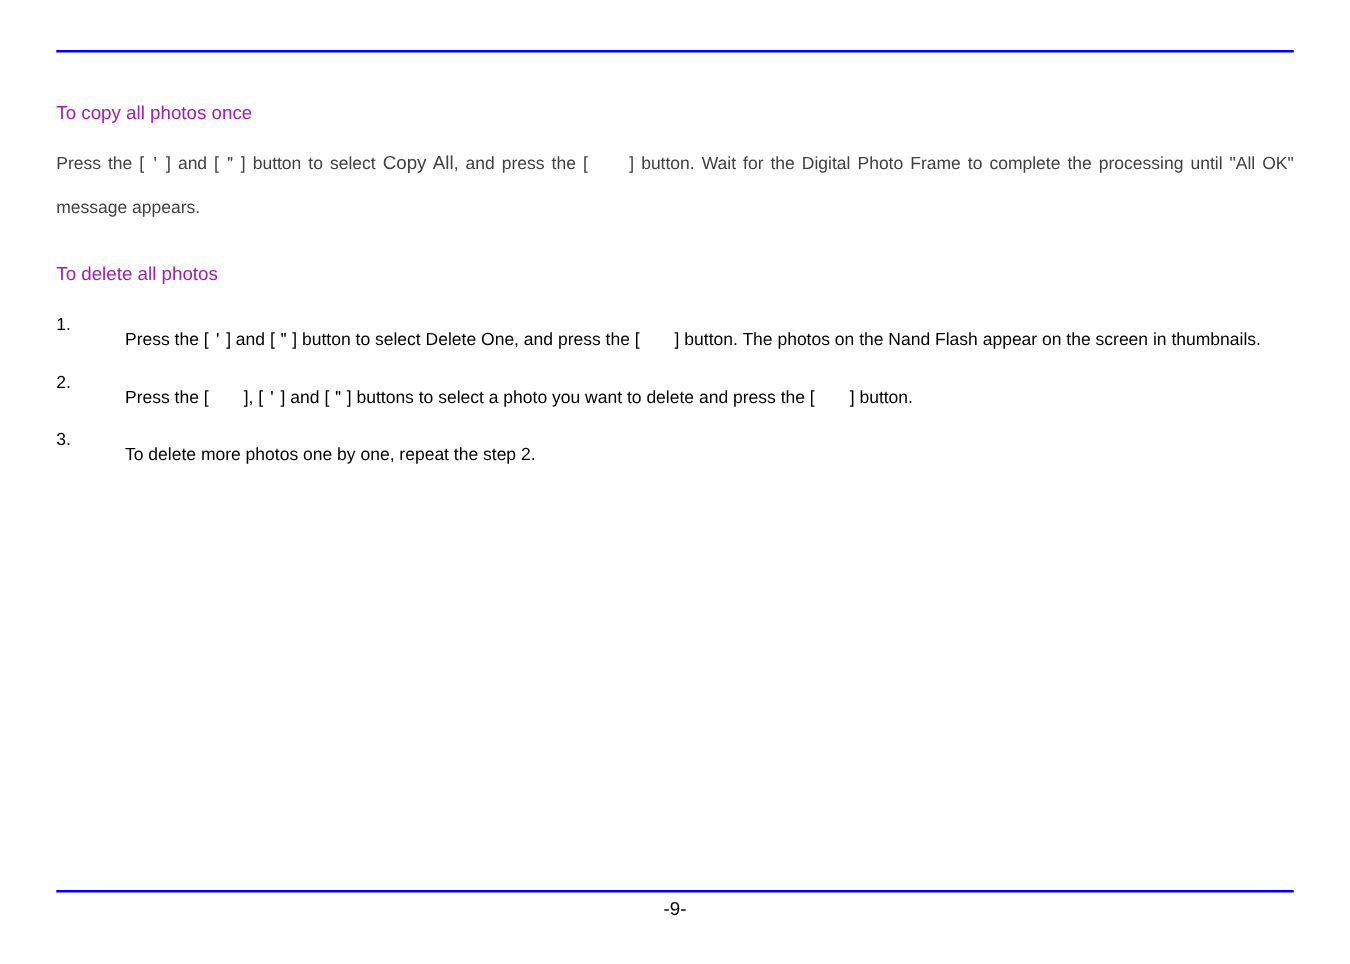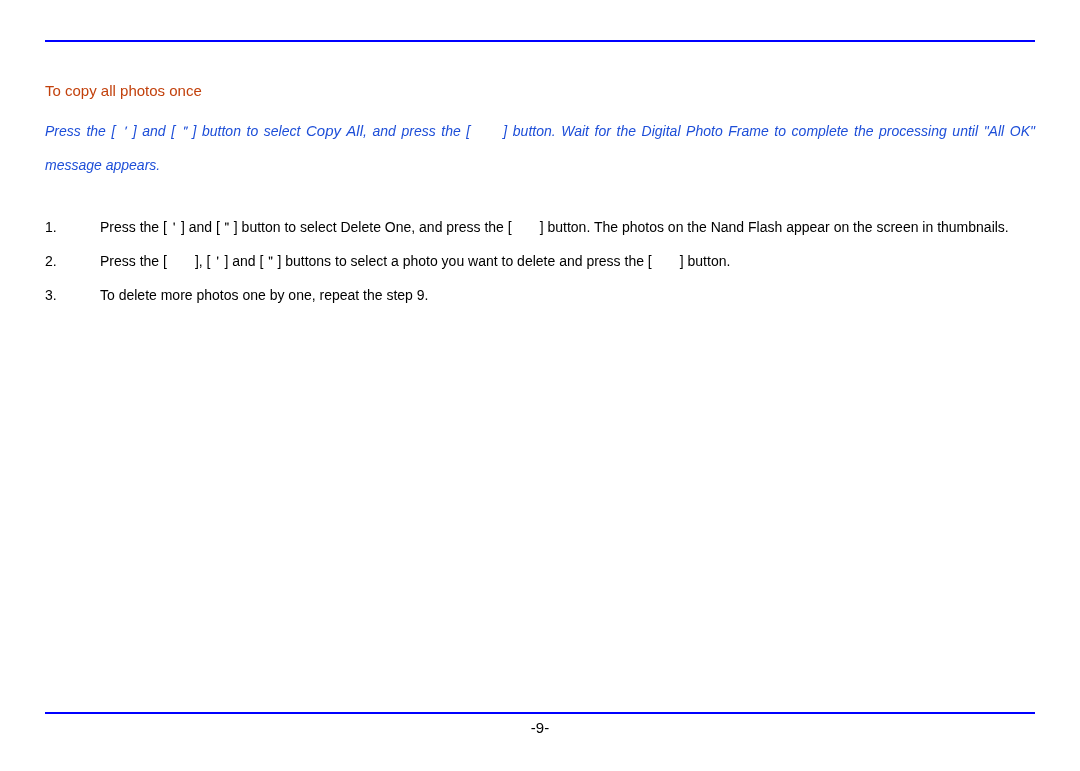--- a/index.html
+++ b/index.html
@@ -18,49 +18,49 @@
       padding: 40px 45px 0 45px;
     }
     .top-rule {
       border-top: 2px solid #0000ff;
       margin-bottom: 40px;
     }
     .section-title {
       font-size: 15px;
       font-weight: normal;
       margin-bottom: 15px;
-      color: #c2410c;
+      color: #a21caf;
     }
     .body-text {
       font-size: 14px;
       line-height: 2.3;
-      color: #1d4ed8;
+      color: #404040;
       text-align: justify;
       margin-bottom: 30px;
-      font-style: italic;
     }
     .body-text .strong {
       font-size: 15px;
     }
     .list {
       font-size: 14px;
       color: #000;
     }
     .list-item {
       display: flex;
       line-height: 2.3;
       margin-bottom: 2px;
     }
     .list-num {
       width: 55px;
       flex-shrink: 0;
     }
     .list-content {
       flex: 1;
       text-align: justify;
+      margin-top: 12px;
     }
     .footer {
       position: absolute;
       bottom: 35px;
       left: 45px;
       right: 45px;
     }
     .bottom-rule {
       border-top: 2px solid #0000ff;
       margin-bottom: 5px;
@@ -78,40 +78,41 @@
   <div class="top-rule"></div>
 
   <div>
     <div class="section-title">To copy all photos once</div>
     <div class="body-text">
       <span>Press the [＇] and [＂] button to select </span><span class="strong">Copy All</span><span>, and press the [　　] button. Wait for the Digital Photo Frame to complete the processing until "All OK" message appears.</span>
     </div>
   </div>
 
   <div>
+    <div class="section-title">To delete all photos</div>
   </div>
 
   <div>
     <div class="list">
       <div class="list-item">
         <div class="list-num">1.</div>
         <div class="list-content">
           <span>Press the [＇] and [＂] button to select </span><span class="strong">Delete One</span><span>, and press the [　　] button. The photos on the Nand Flash appear on the screen in thumbnails.</span>
         </div>
       </div>
       <div class="list-item">
         <div class="list-num">2.</div>
         <div class="list-content">
           <span>Press the [　　], [＇] and [＂] buttons to select a photo you want to delete and press the [　　] button.</span><span class="strong"></span><span></span>
         </div>
       </div>
       <div class="list-item">
         <div class="list-num">3.</div>
         <div class="list-content">
-          <span>To delete more photos one by one, repeat the step 9.</span><span class="strong"></span><span></span>
+          <span>To delete more photos one by one, repeat the step 2.</span><span class="strong"></span><span></span>
         </div>
       </div>
     </div>
   </div>
 </div>
 
 <div class="footer">
   <div class="bottom-rule"></div>
   <div class="page-number">-9-</div>
 </div>

